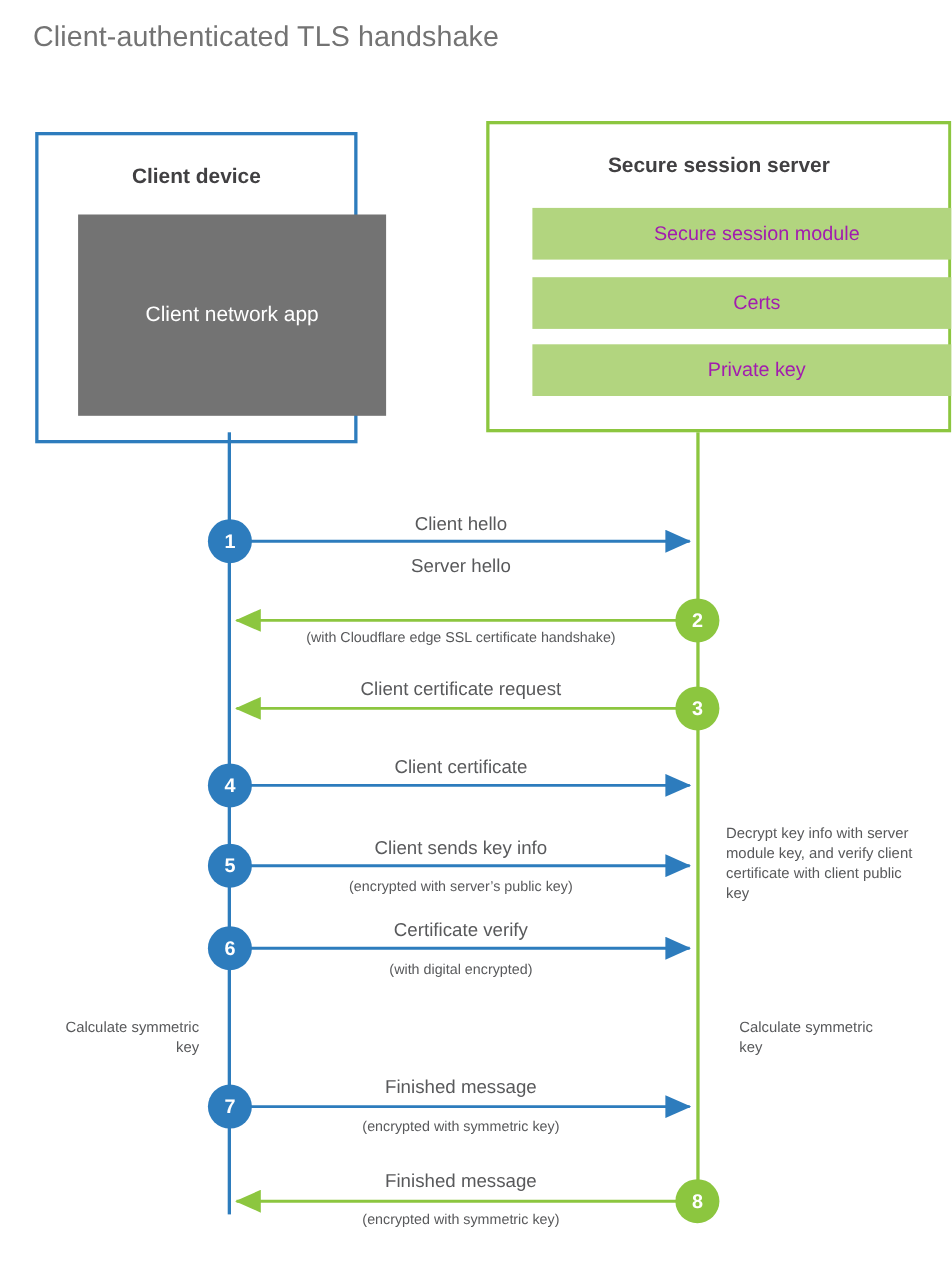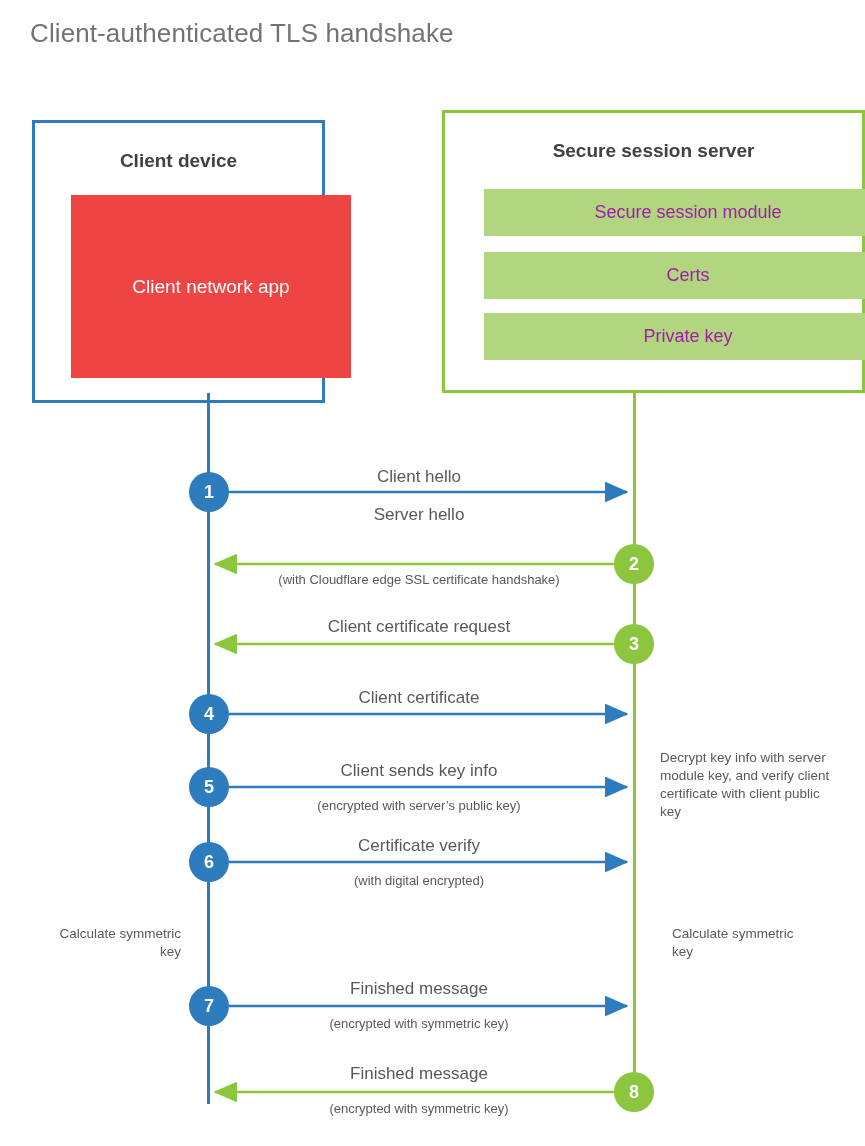--- a/index.html
+++ b/index.html
@@ -63,21 +63,21 @@
     color: #414042;
   }
 
   
   .client-app {
     position: absolute;
     left: 36px;
     top: 72px;
     width: 280px;
     height: 183px;
-    background: #ef4444;
+    background: #737373;
     color: #ffffff;
     font-size: 19px;
     line-height: 26px;
     display: flex;
     align-items: center;
     justify-content: center;
     text-align: center;
   }
 
   

